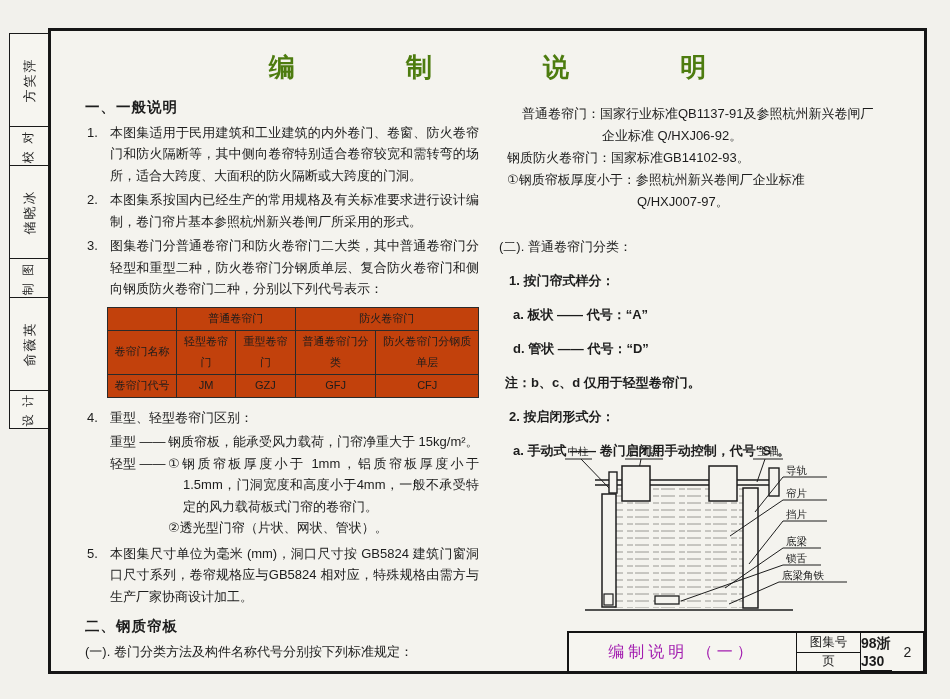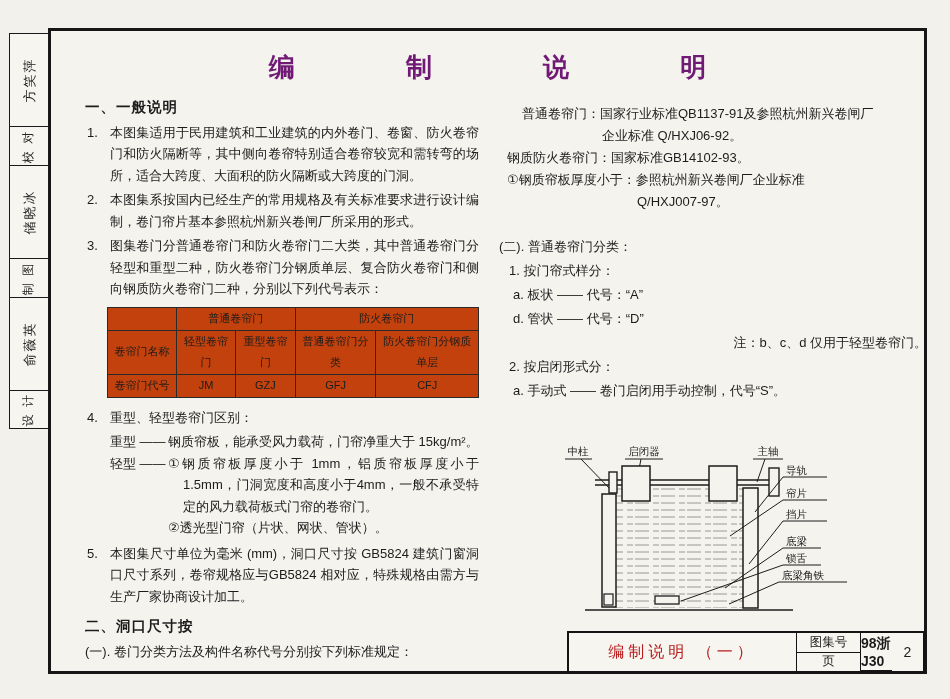--- a/index.html
+++ b/index.html
@@ -23,21 +23,21 @@
     overflow:hidden;
   }
   .side-cell:last-child { border-bottom:1.5px solid #1a1a1a; }
   .side-name { height:93px; }
   .side-label { height:39px; }
   .vtext { transform:rotate(-90deg); white-space:nowrap; font-size:13px; letter-spacing:2px; color:#222; }
   .side-label .vtext { font-size:12px; }
   
   .page-title {
     position:absolute; left:48px; top:50px; width:879px;
-    text-align:center; font-size:26px; font-weight:bold; color:#701a75;
+    text-align:center; font-size:26px; font-weight:bold; color:#4d7c0f;
     letter-spacing:52px; text-indent:52px;
   }
   
   .col-left  { position:absolute; left:85px;  top:97px;  width:394px; font-size:13px; line-height:21.5px; text-align:justify; }
   .col-right { position:absolute; left:495px; top:103px; width:432px; font-size:13px; line-height:22px; }
   .sec-head { font-size:14.5px; font-weight:bold; margin-bottom:3px; letter-spacing:1px; }
   .num-item { position:relative; padding-left:25px; margin-bottom:3px; }
   .num-item .num { position:absolute; left:2px; top:0; }
   
   .cls-table { border-collapse:collapse; margin:7px 0 9px 22px; font-size:11px; text-align:center; }
@@ -54,34 +54,34 @@
   .plain-line { margin-top:2px; }
   
   .r-line { white-space:nowrap; }
   .ind27  { padding-left:27px; }
   .ind107 { padding-left:107px; }
   .ind12  { padding-left:12px; }
   .ind142 { padding-left:142px; }
   .ind4   { padding-left:4px; }
   .ind14  { padding-left:14px; }
   .ind18  { padding-left:18px; }
-  .ind10  { padding-left:10px;text-align:right; }
+  .ind10  { padding-left:10px; }
   .gap-top { margin-top:23px; }
-  .gap-sm  { margin-top:2px; }
+  .gap-sm  { margin-top:12px;font-weight:bold; }
   
   .diagram { position:absolute; left:557px; top:444px; width:366px; height:176px; }
   .diagram text { font-size:10.5px; fill:#1d1d1d; font-family:"Liberation Sans","DejaVu Sans",sans-serif; }
   
   .titleblock {
     position:absolute; left:567px; top:631px; width:358px; height:42px;
     border:2px solid #141414; display:flex; background:#f6f5f0;
   }
   .tb-title {
     flex:1; display:flex; align-items:center; justify-content:center;
-    font-size:16px; letter-spacing:4px; border-right:1.5px solid #141414; color:#b91c1c;
+    font-size:16px; letter-spacing:4px; border-right:1.5px solid #141414; color:#a21caf;
   }
   .tb-labels { width:64px; display:flex; flex-direction:column; border-right:1.5px solid #141414; }
   .tb-values { width:62px; display:flex; }
   .tb-cell { flex:1; display:flex; align-items:center; justify-content:center; font-size:12.5px; }
   .tb-top { border-bottom:1.5px solid #141414; }
   .tb-atlas-val { font-size:14px; font-weight:bold; }
   .tb-page-val { font-size:14px; }
 </style>
 </head>
 <body>
@@ -165,21 +165,21 @@
       <p>①钢质帘板厚度小于 1mm，铝质帘板厚度小于1.5mm，门洞宽度和高度小于4mm，一般不承受特定的风力载荷板式门帘的卷帘门。</p>
       <p>②透光型门帘（片状、网状、管状）。</p>
     </span>
   </div>
 
   <div class="num-item" style="margin-top:4px">
     <span class="num">5.</span>
     <span>本图集尺寸单位为毫米 (mm)，洞口尺寸按 GB5824 建筑门窗洞口尺寸系列，卷帘规格应与GB5824 相对应，特殊规格由需方与生产厂家协商设计加工。</span>
   </div>
 
-  <div class="sec-head sec2">二、洞口尺寸按</div>
+  <div class="sec-head sec2">二、钢质帘板</div>
   <div class="plain-line">(一). 卷门分类方法及构件名称代号分别按下列标准规定：</div>
 </div>
 
 <div class="col-right">
   <div class="r-line ind27">普通卷帘门：国家行业标准QB1137-91及参照杭州新兴卷闸厂</div>
   <div class="r-line ind107">企业标准 Q/HXJ06-92。</div>
   <div class="r-line ind12">钢质防火卷帘门：国家标准GB14102-93。</div>
   <div class="r-line ind12">①钢质帘板厚度小于：参照杭州新兴卷闸厂企业标准</div>
   <div class="r-line ind142">Q/HXJ007-97。</div>
 

